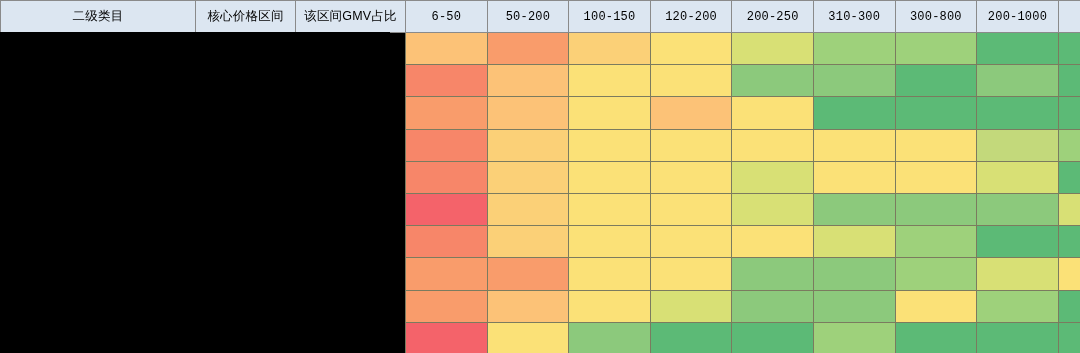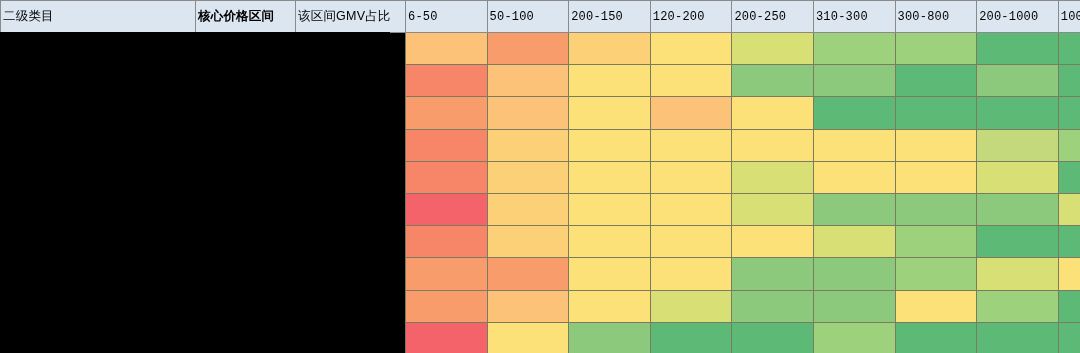--- a/index.html
+++ b/index.html
@@ -30,26 +30,26 @@
 
   
   thead th {
     background: #dce6f1;
     border: 1px solid #8a8a8a;
     font-weight: normal;
     font-size: 12.5px;
     color: #000000;
     height: 31px;
     padding: 0 2px;
-    text-align: left;
+    text-align: center;
     white-space: nowrap;
     letter-spacing: 0.2px;
   }
   thead th.col-cat      { width: 190px; }
-  thead th.col-price    { width: 95px; font-weight: bold; }
+  thead th.col-price    { width: 95px; }
   thead th.col-gmv      { width: 105px; }
   thead th.col-bucket   { width: 76.6px; font-family: "Liberation Mono", "DejaVu Sans Mono", monospace; font-size: 12px; }
 
   
   tbody tr { height: 32.2px; }
 
   td.redacted {
     background: #000000;
     border: 0;
     padding: 0;
@@ -76,22 +76,22 @@
 
 <div class="heatmap-table-wrap">
 
   <table class="heatmap-table">
     <thead>
       <tr>
         <th class="col-cat">二级类目</th>
         <th class="col-price">核心价格区间</th>
         <th class="col-gmv">该区间GMV占比</th>
         <th class="col-bucket">6-50</th>
-        <th class="col-bucket">50-100</th>
-        <th class="col-bucket">200-150</th>
+        <th class="col-bucket">50-200</th>
+        <th class="col-bucket">100-150</th>
         <th class="col-bucket">120-200</th>
         <th class="col-bucket">200-250</th>
         <th class="col-bucket">310-300</th>
         <th class="col-bucket">300-800</th>
         <th class="col-bucket">200-1000</th>
         <th class="col-bucket">1000+</th>
       </tr>
     </thead>
     <tbody id="heatmap-body">
         <tr>

